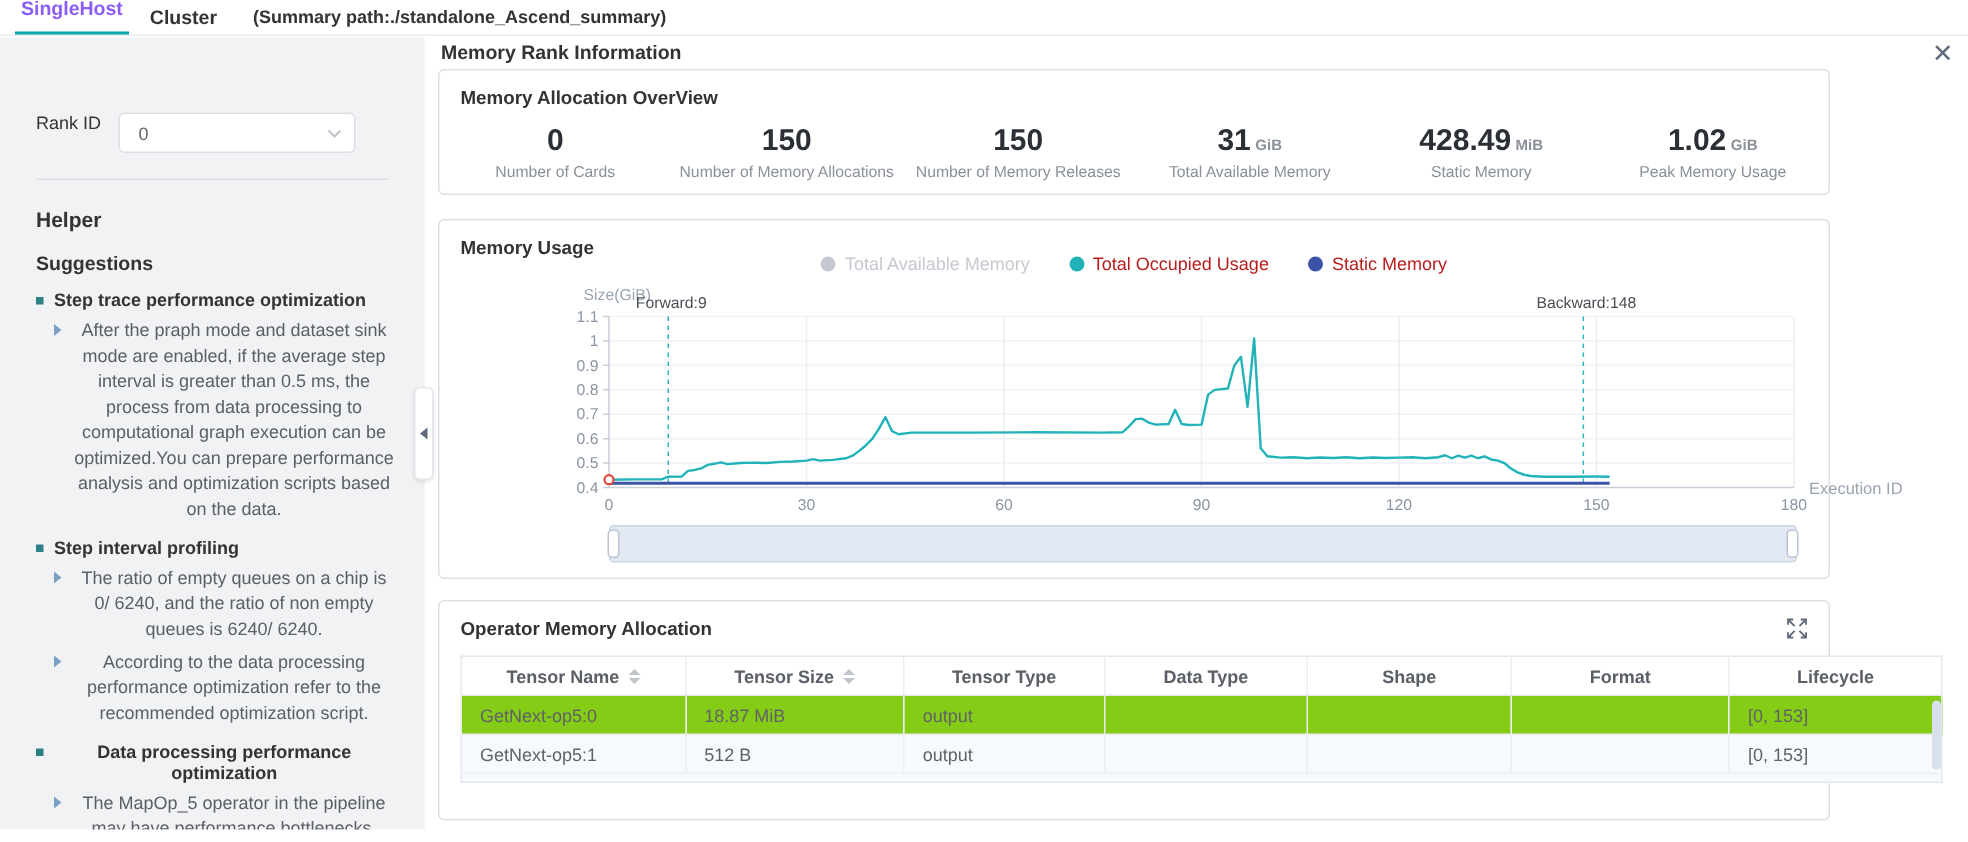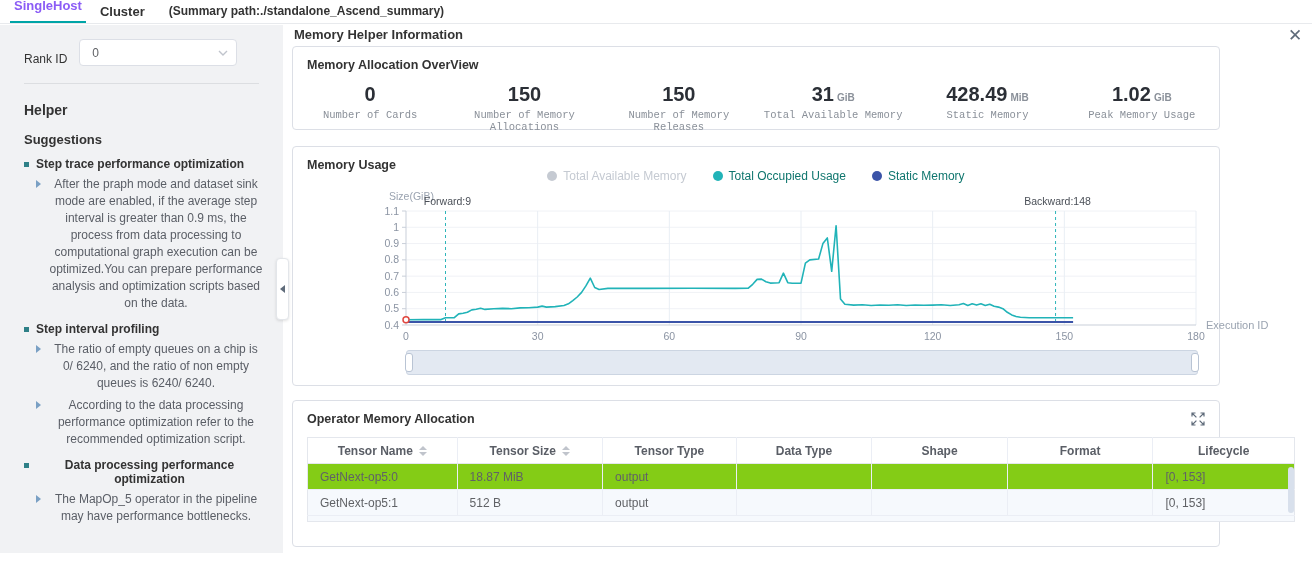--- a/index.html
+++ b/index.html
@@ -10,21 +10,21 @@
   .topbar { position:absolute; left:0; top:0; width:1312px; height:24px;
     background:#fff; border-bottom:1px solid #e8eaed; display:flex; align-items:flex-end; }
   .tab { font-size:13px; font-weight:bold; padding:3px 4px 4px; margin-left:10px; cursor:pointer; }
   .tab.active { color:#8b5cf6; border-bottom:2px solid #00a5a7; padding-bottom:8px; }
   .tab.inactive { color:#333; }
   .summary-path { font-size:12px; font-weight:bold; color:#333; margin-left:20px; padding-bottom:5px; }
 
   
   .sidebar { position:absolute; left:0; top:25px; width:283px; height:528px;
     background:#f1f2f4; padding:14px 20px 0 24px; overflow:hidden; }
-  .rank-row { display:flex; align-items:flex-end; gap:12px; }
+  .rank-row { display:flex; align-items:flex-start; gap:12px;margin-top:36px; }
   .rank-label { font-size:12px; color:#333; }
   .rank-select { position:relative; width:158px; height:27px; background:#fff;
     border:1px solid #dcdfe6; border-radius:4px; display:flex; align-items:center;
     padding:0 24px 0 12px; font-size:12px; color:#606266; cursor:pointer; }
   .rank-select .chev { position:absolute; right:8px; top:10px; }
   .divider { border-top:1px solid #dcdee1; margin:17px 4px 0 0; }
   .helper-title { font-size:14px; font-weight:bold; margin-top:18px; color:#333; }
   .sugg-title { font-size:13px; font-weight:bold; margin-top:14px; color:#333; }
   .sugg-section { margin-top:10px;text-align:center; }
   .sugg-head { display:flex; align-items:baseline; font-size:12px; font-weight:bold; color:#333; }
@@ -48,28 +48,28 @@
   .panel { position:absolute; left:292px; width:928px; background:#fff;
     border:1px solid #dcdfe6; border-radius:4px; }
   .panel-title { position:absolute; left:14px; top:11px; font-size:12.5px; font-weight:bold; color:#333; }
 
   
   #overview-panel { top:46px; height:84px; }
   .stats-row { position:absolute; left:0; top:36px; width:100%; display:flex; }
   .stat { flex:1 1 0; text-align:center; }
   .stat-value { font-size:20px; font-weight:bold; color:#2b2f36; }
   .stat-unit { font-size:10px; font-weight:bold; color:#8a9099; margin-left:3px; }
-  .stat-label { font-size:10.5px; color:#8a9099; margin-top:3px;font-family:Liberation Mono, monospace; }
+  .stat-label { font-size:10.5px; color:#8a9099; margin-top:3px; }
 
   
   #usage-panel { top:146px; height:240px; }
   .legend { position:absolute; left:0; top:22px; width:100%; display:flex;
     justify-content:center; gap:26px; }
   .legend-item { display:flex; align-items:center; gap:6px; font-size:12px;
-    color:#0f766e; cursor:pointer; }
+    color:#b91c1c; cursor:pointer; }
   .legend-dot { width:10px; height:10px; border-radius:50%; }
   .legend-item.disabled { color:#c5cad2; }
   #memchart { position:absolute; left:0; top:38px; width:1016px; height:162px; }
   .dataslider { position:absolute; left:113px; top:203px; width:792px; height:25px;
     background:#e3e9f2; border:1px solid #ccd5e2; border-radius:3px; cursor:pointer; }
   .slider-handle { position:absolute; top:2px; width:8px; height:19px; background:#fff;
     border:1px solid #b9c4d4; border-radius:3px; cursor:ew-resize; }
   .slider-handle.left { left:-2px; } .slider-handle.right { right:-2px; }
 
   
@@ -119,21 +119,21 @@
   </div>
   <div class="divider"></div>
   <div class="helper-title">Helper</div>
   <div class="sugg-title">Suggestions</div>
   <div id="suggestion-list">
       <div class="sugg-section">
         <div class="sugg-head">
           <span class="sq-bullet"></span>
           <span>Step trace performance optimization</span>
         </div>
-        <div class="sugg-item">After the praph mode and dataset sink mode are enabled, if the average step interval is greater than 0.9 ms, the process from data processing to computational graph execution can be optimized.You can prepare performance analysis and optimization scripts based on the data.</div>
+        <div class="sugg-item">After the praph mode and dataset sink mode are enabled, if the average step interval is greater than 0.5 ms, the process from data processing to computational graph execution can be optimized.You can prepare performance analysis and optimization scripts based on the data.</div>
       </div>
       <div class="sugg-section">
         <div class="sugg-head">
           <span class="sq-bullet"></span>
           <span>Step interval profiling</span>
         </div>
         <div class="sugg-item">The ratio of empty queues on a chip is 0/ 6240, and the ratio of non empty queues is 6240/ 6240.</div>
         <div class="sugg-item">According to the data processing performance optimization refer to the recommended optimization script.</div>
       </div>
       <div class="sugg-section">
@@ -142,21 +142,21 @@
           <span>Data processing performance optimization</span>
         </div>
         <div class="sugg-item">The MapOp_5 operator in the pipeline may have performance bottlenecks.</div>
       </div>
     </div>
 </div>
 <div class="collapse-handle">
   <span class="arrow"></span>
 </div>
 
-<div class="main-title">Memory Helper Information</div>
+<div class="main-title">Memory Rank Information</div>
 <div class="close-btn">✕</div>
 
 <div class="panel" id="overview-panel">
   <div class="panel-title">Memory Allocation OverView</div>
   <div class="stats-row" id="stats-row">
       <div class="stat">
         <div class="stat-value"><span>0</span></div>
         <div class="stat-label">Number of Cards</div>
       </div>
       <div class="stat">

